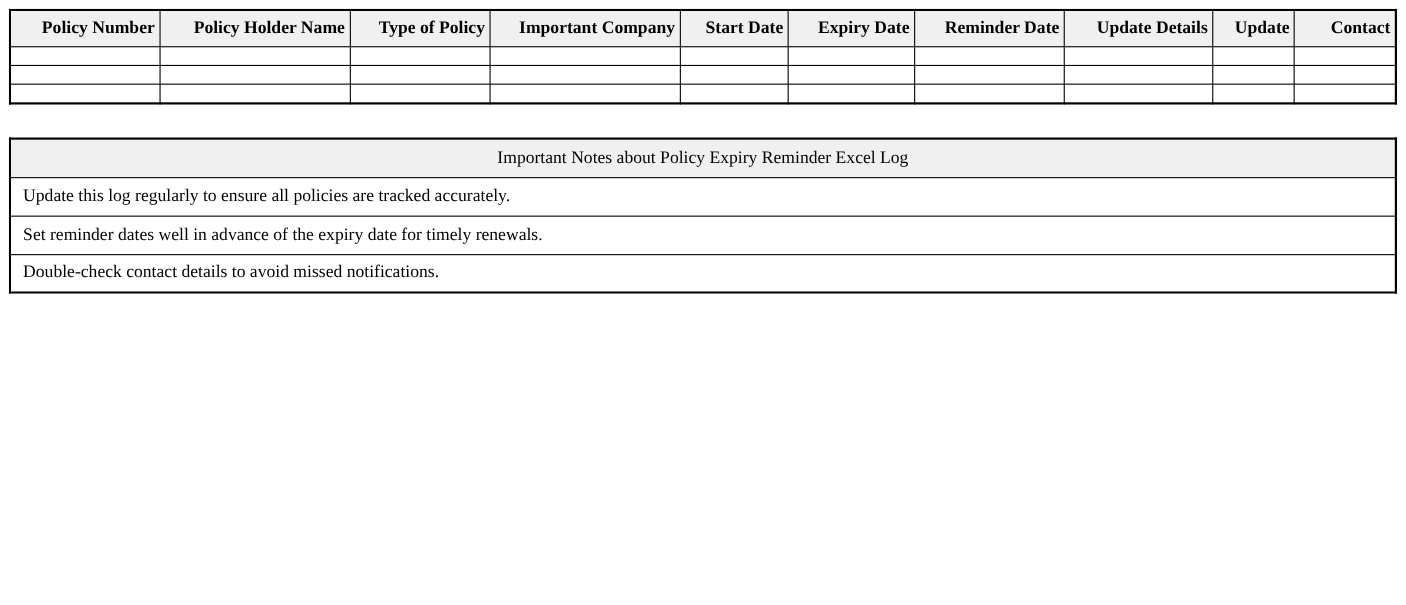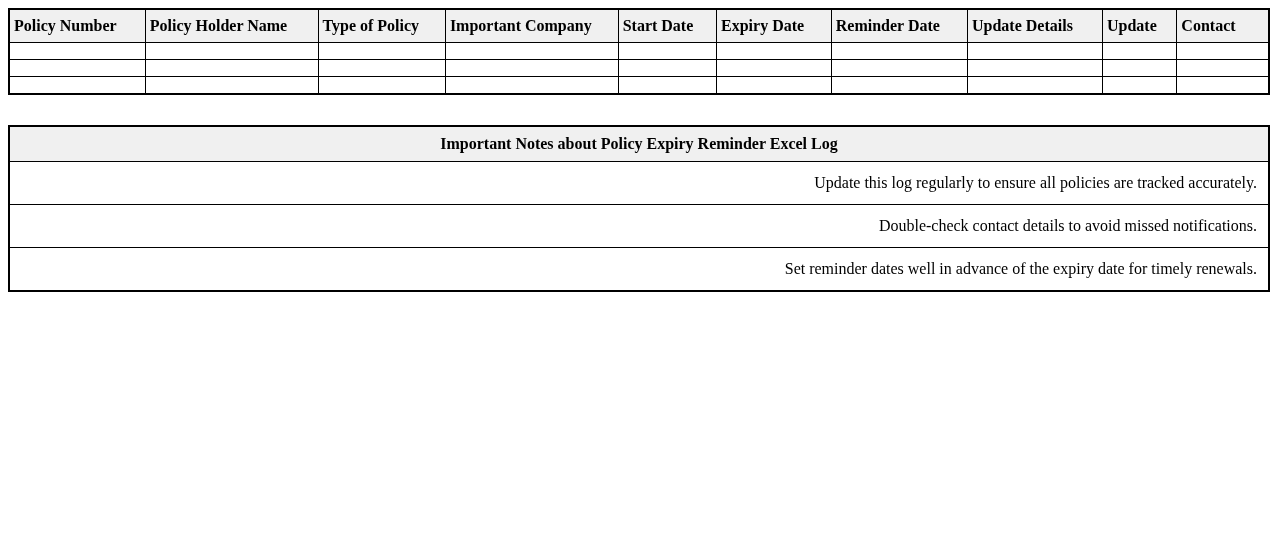--- a/index.html
+++ b/index.html
@@ -28,21 +28,21 @@
     border: 1px solid var(--border-color);
     font-size: 16px;
     color: var(--text-color);
     overflow: hidden;
     white-space: nowrap;
   }
   
   .policy-table th {
     background: var(--header-bg);
     font-weight: bold;
-    text-align: left;
+    text-align: right;
     vertical-align: middle;
     padding: 7px 4px;
     height: 21px;
   }
   .policy-table td {
     height: 17px;
     padding: 0 4px;
   }
   col.c0 { width: 10.8%; }
   col.c1 { width: 13.7%; }
@@ -53,30 +53,30 @@
   col.c6 { width: 10.8%; }
   col.c7 { width: 10.7%; }
   col.c8 { width: 5.9%; }
   col.c9 { width: 7.3%; }
   
   .notes-table {
     margin-top: 30px;
   }
   .notes-table th {
     background: var(--header-bg);
-    font-weight: bold;
+    font-weight: normal;
     text-align: center;
     vertical-align: middle;
     padding: 8px 4px;
     height: 33px;
   }
   .notes-table td {
-    text-align: right;
+    text-align: left;
     vertical-align: middle;
-    padding: 12px 11px;
+    padding: 0 11px;
     height: 35px;
   }
 </style>
 </head>
 <body>
 
 <table class="policy-table">
   <colgroup>
     <col class="c0">
       <col class="c1">
@@ -147,19 +147,19 @@
   <thead>
     <tr>
       <th>Important Notes about Policy Expiry Reminder Excel Log</th>
     </tr>
   </thead>
   <tbody id="notes-body">
       <tr>
         <td>Update this log regularly to ensure all policies are tracked accurately.</td>
       </tr>
       <tr>
-        <td>Double-check contact details to avoid missed notifications.</td>
+        <td>Set reminder dates well in advance of the expiry date for timely renewals.</td>
       </tr>
       <tr>
-        <td>Set reminder dates well in advance of the expiry date for timely renewals.</td>
+        <td>Double-check contact details to avoid missed notifications.</td>
       </tr>
     </tbody>
 </table>
 
 </body></html>

